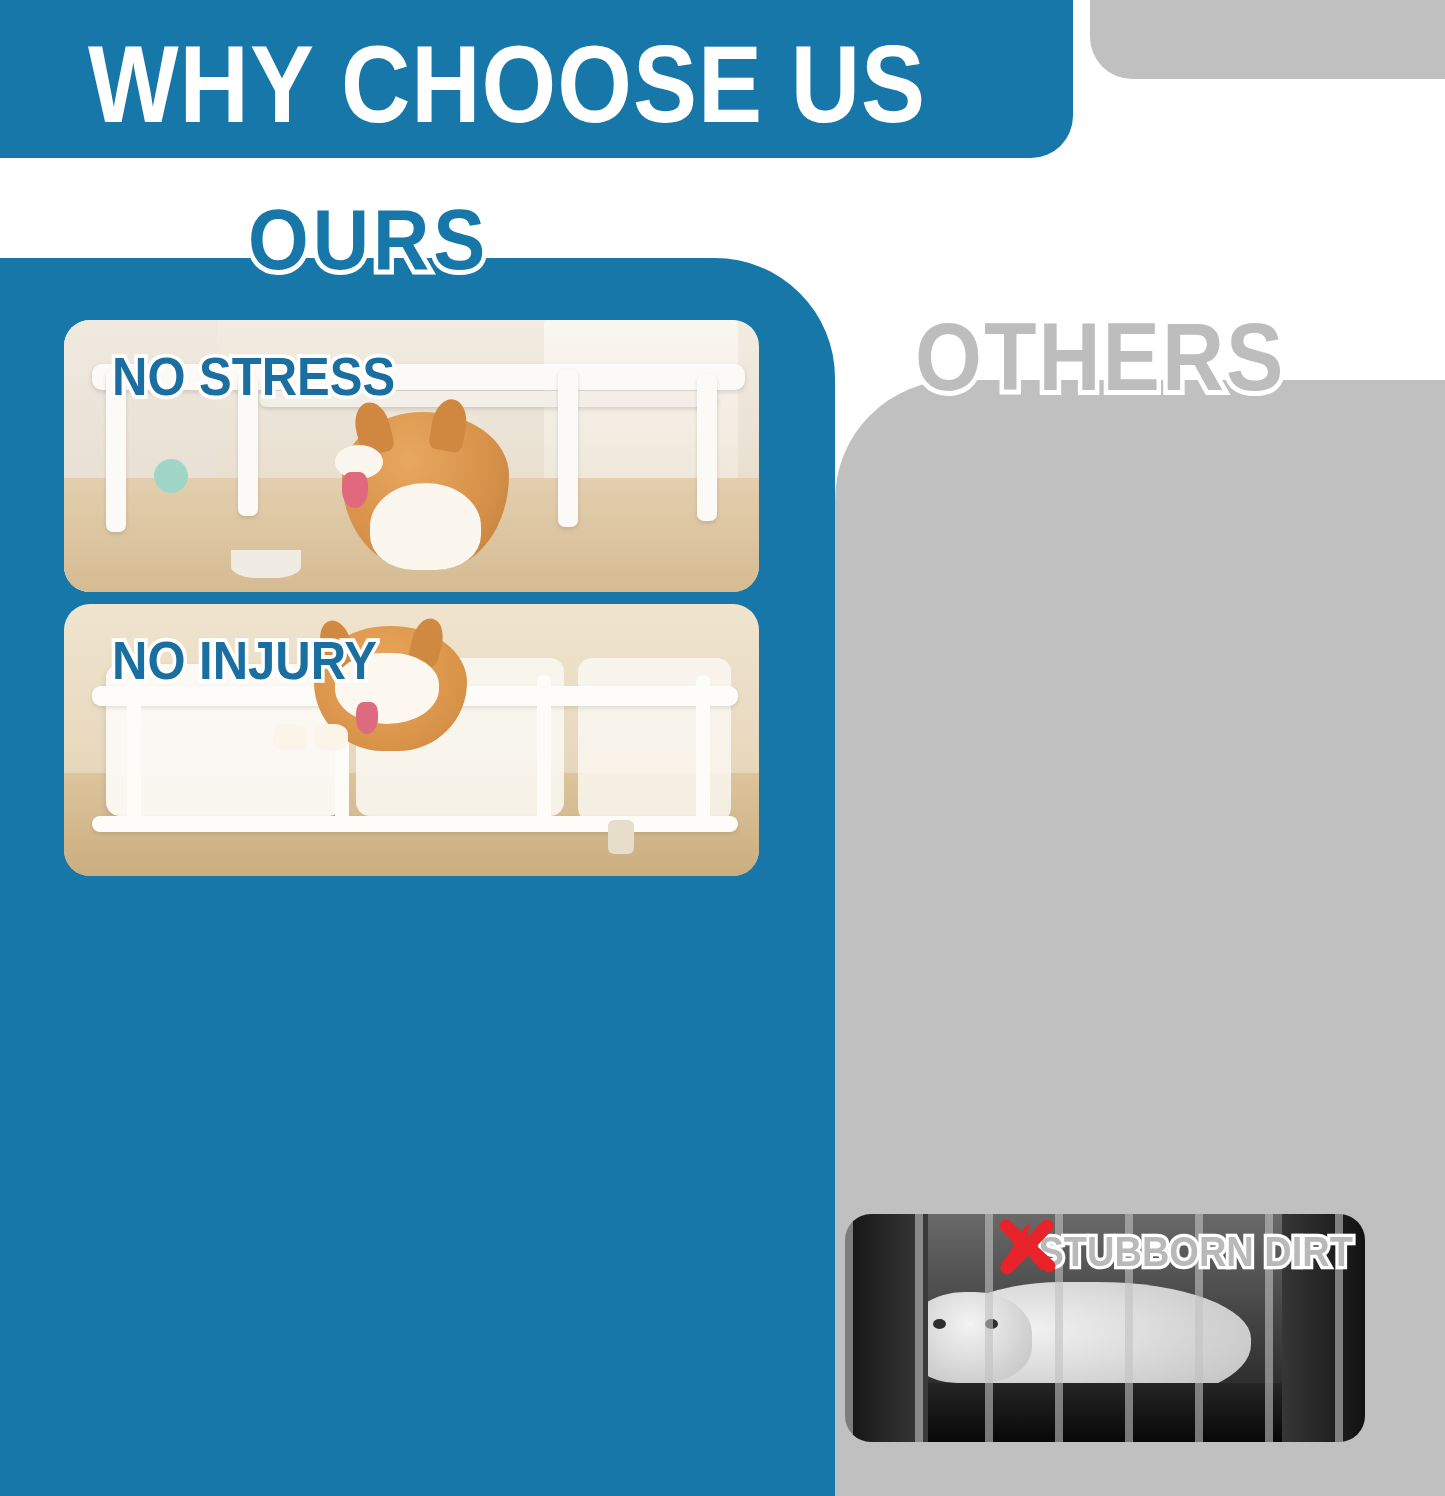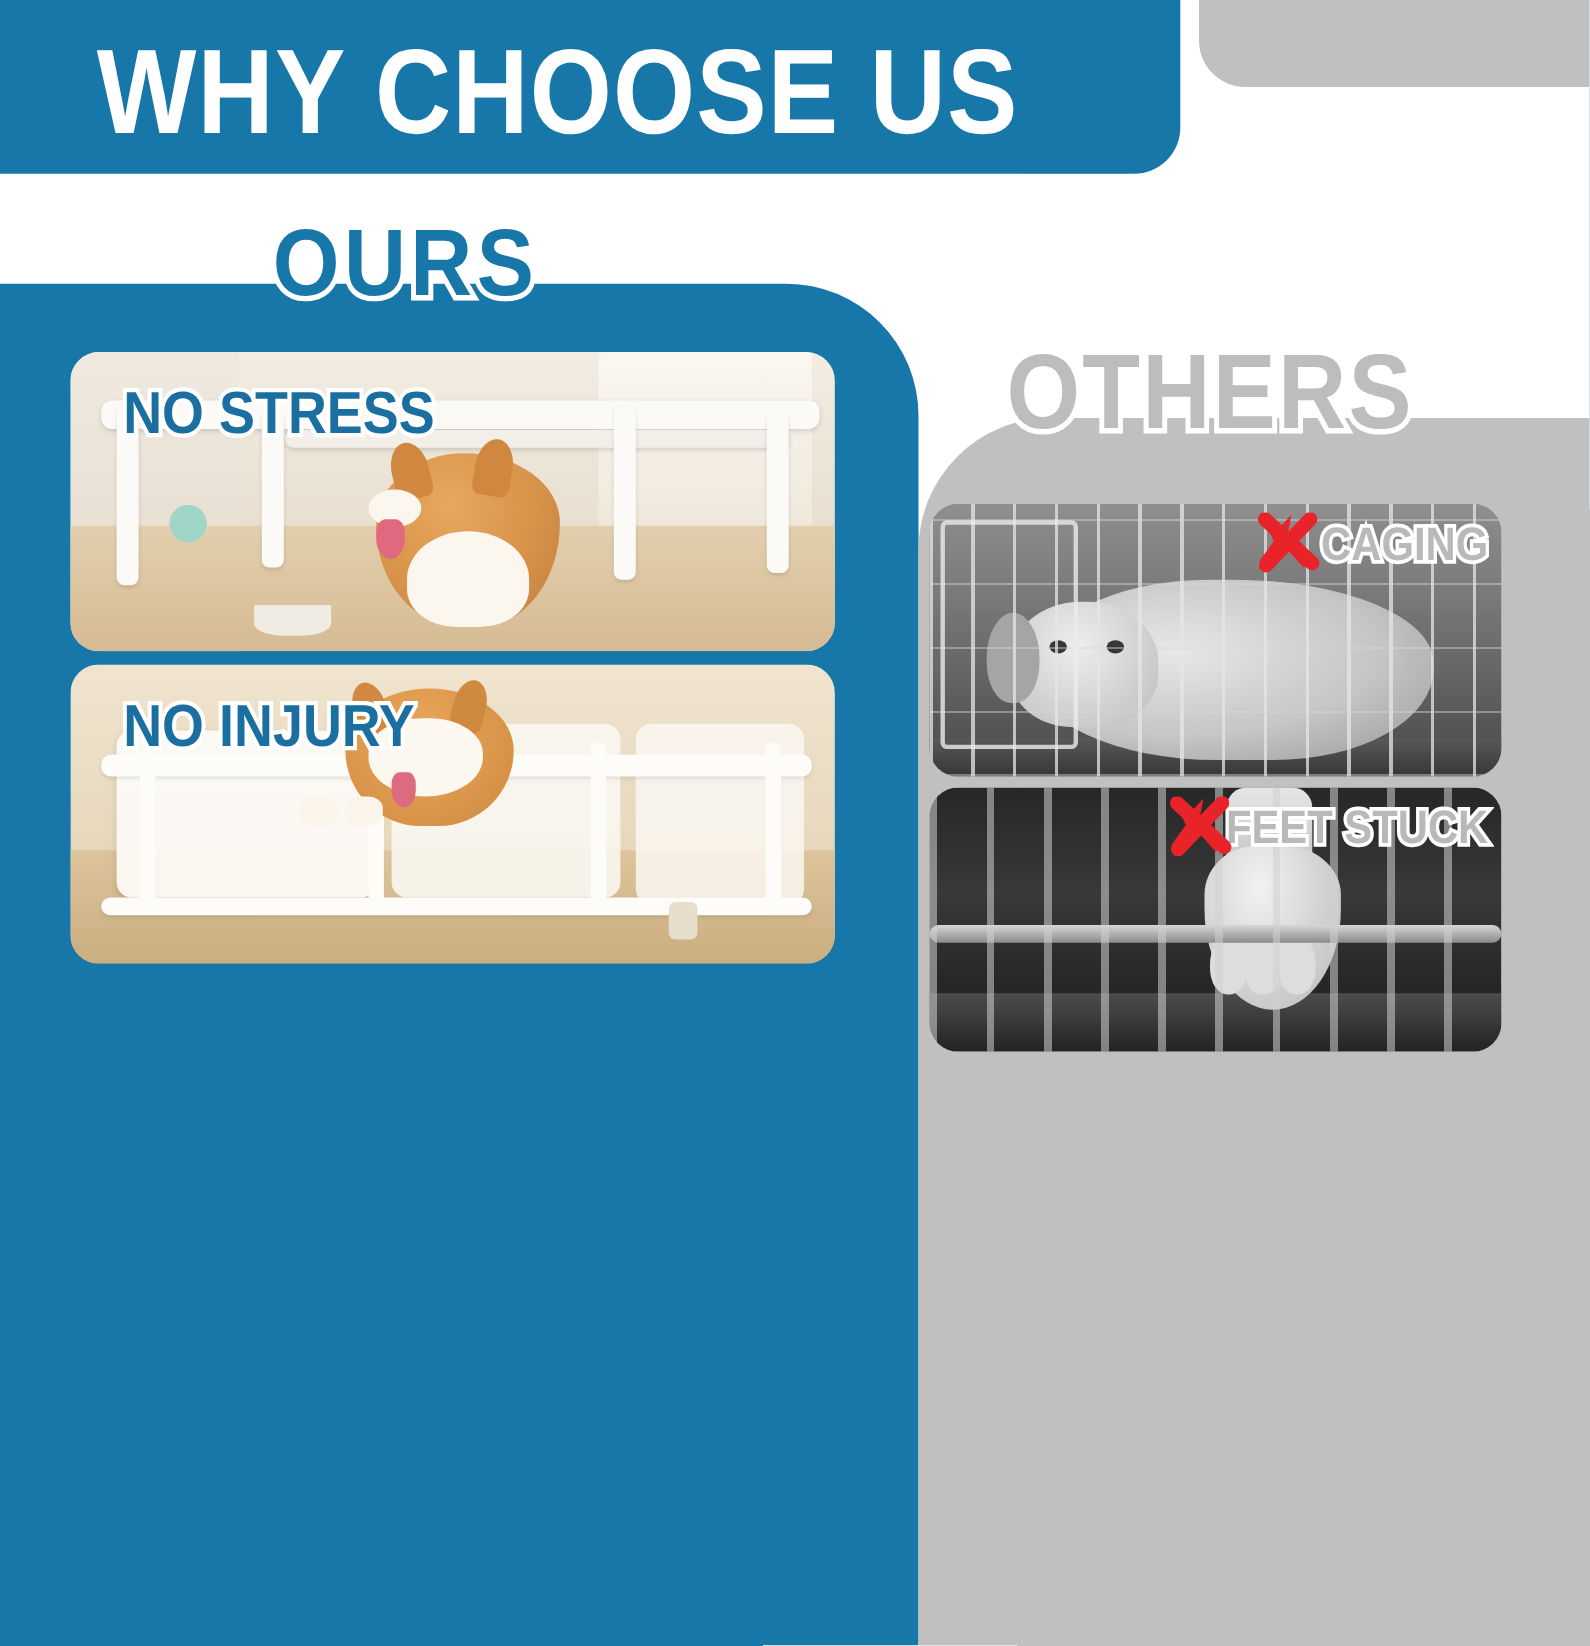--- a/index.html
+++ b/index.html
@@ -449,54 +449,35 @@
         <div class="tongue"></div>
       <div class="paw pw1"></div>
         <div class="paw pw2"></div>
       <div class="latch"></div>
     </div>
     <div class="card-label label-ours" style="color: rgb(27, 111, 160);">NO INJURY</div>
   </div>
 
 
 
-  <div class="card" style="left:845px; top:458px; width:520px; height:248px;">
-    <div class="photo sc sA gs">
-      <div class="tray"></div>
+
+
+
+  <div class="card" style="left:845px; top:1214px; width:520px; height:228px;">
+    <div class="photo sc sD gs">
       <div class="dog"></div>
         <div class="head"></div>
-        <div class="ear"></div>
       <div class="eye ey1"></div>
         <div class="eye ey2"></div>
-      <div class="wires-v"></div>
-        <div class="wires-h"></div>
-        <div class="doorframe"></div>
+      <div class="grime"></div>
+        <div class="grime2"></div>
+        <div class="grime3"></div>
+      <div class="bars"></div>
     </div>
-    <svg class="x-mark" viewBox="0 0 62 58" style="left:296px; top:8px;">
+    <svg class="x-mark" viewBox="0 0 62 58" style="left:152px; top:6px;">
       <path d="M7 4 L20 16 L33 2 L30 18 L55 42 L44 50 L26 30 L13 52 L4 44 L17 26 Z" fill="#E8232A"></path>
       <path d="M9 6 L52 46" stroke="#E8232A" stroke-width="13" stroke-linecap="round"></path>
       <path d="M50 6 L10 48" stroke="#E8232A" stroke-width="13" stroke-linecap="round"></path>
     </svg>
-    <div class="card-label label-others" style="color: rgb(185, 185, 185);">CAGING</div>
+    <div class="card-label label-others" style="color: rgb(185, 185, 185);">STUBBORN DIRT</div>
   </div>
 
-  <div class="card" style="left:845px; top:716px; width:520px; height:240px;">
-    <div class="photo sc sB gs">
-      <div class="floor"></div>
-      <div class="leg"></div>
-        <div class="paw"></div>
-      <div class="toe t1"></div>
-        <div class="toe t2"></div>
-        <div class="toe t3"></div>
-      <div class="bar-h"></div>
-        <div class="bars"></div>
-    </div>
-    <svg class="x-mark" viewBox="0 0 62 58" style="left:216px; top:8px;">
-      <path d="M7 4 L20 16 L33 2 L30 18 L55 42 L44 50 L26 30 L13 52 L4 44 L17 26 Z" fill="#E8232A"></path>
-      <path d="M9 6 L52 46" stroke="#E8232A" stroke-width="13" stroke-linecap="round"></path>
-      <path d="M50 6 L10 48" stroke="#E8232A" stroke-width="13" stroke-linecap="round"></path>
-    </svg>
-    <div class="card-label label-others" style="color: rgb(185, 185, 185);">FEET STUCK</div>
-  </div>
-
-
-
 </div>
 
 </body></html>

